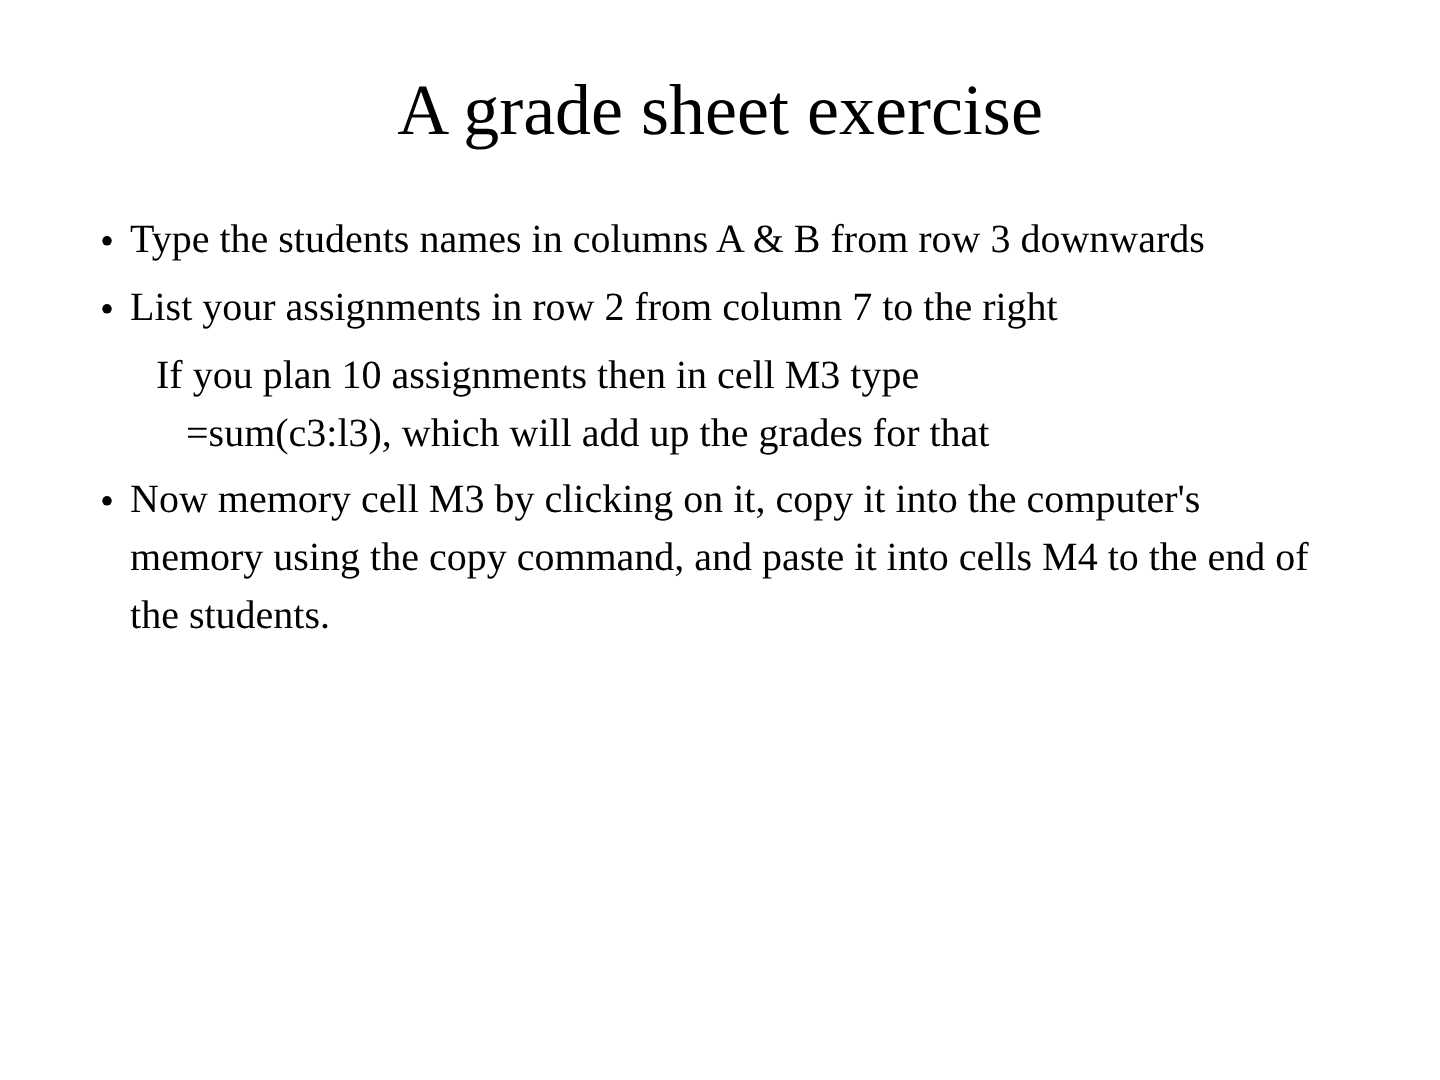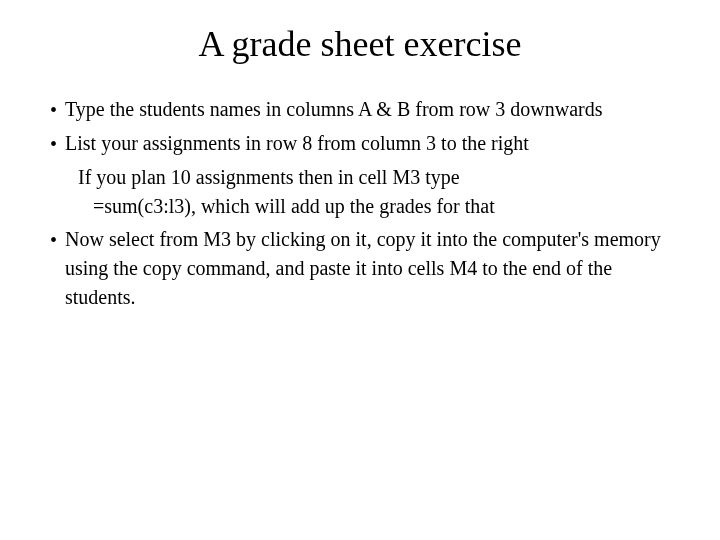--- a/index.html
+++ b/index.html
@@ -13,21 +13,21 @@
       height: 540px;
       background-color: #ffffff;
       font-family: 'Times New Roman', Times, serif;
       overflow: hidden;
     }
 
     .slide {
       width: 720px;
       height: 540px;
       background: #ffffff;
-      padding: 23px 50px 30px 50px;
+      padding: 34px 50px 30px 50px;
       display: flex;
       flex-direction: column;
     }
 
     .title {
       text-align: center;
       font-size: 36px;
       font-weight: normal;
       color: #000000;
       margin-bottom: 30px;
@@ -76,27 +76,27 @@
 
   <div class="content">
 
     <div class="bullet-item">
       <span class="bullet">•</span>
       <span class="bullet-text">Type the students names in columns A &amp; B from row 3 downwards</span>
     </div>
 
     <div class="bullet-item">
       <span class="bullet">•</span>
-      <span class="bullet-text">List your assignments in row 8 from column 3 to the right</span>
+      <span class="bullet-text">List your assignments in row 2 from column 7 to the right</span>
     </div>
 
     <div class="no-bullet indent-block">
       <span>If you plan 10 assignments then in cell M3 type</span><br>
       <span>&nbsp;&nbsp;&nbsp;=sum(c3:l3), which will add up the grades for that</span><br>
     </div>
 
     <div class="bullet-item">
       <span class="bullet">•</span>
-      <span class="bullet-text">Now select from M3 by clicking on it, copy it into the computer's memory using the copy command, and paste it into cells M4 to the end of the students.</span>
+      <span class="bullet-text">Now memory cell M3 by clicking on it, copy it into the computer's memory using the copy command, and paste it into cells M4 to the end of the students.</span>
     </div>
 
   </div>
 </div>
 
 </body></html>

